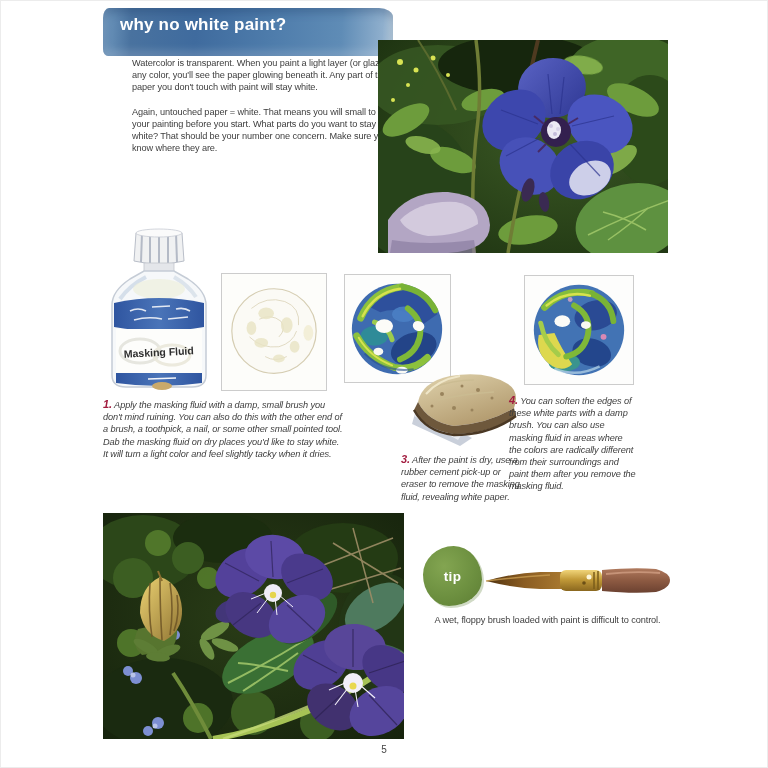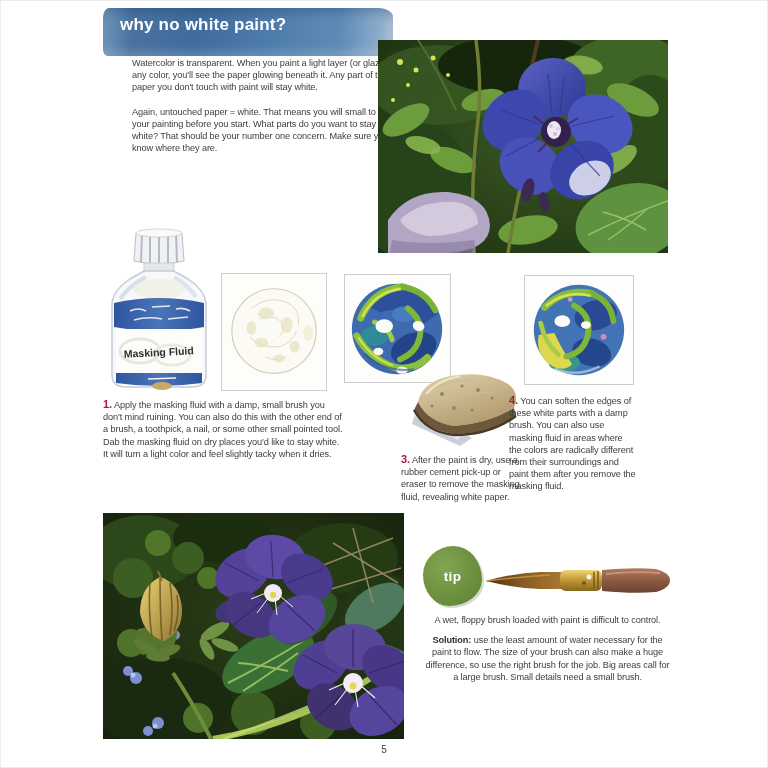--- a/index.html
+++ b/index.html
@@ -24,21 +24,21 @@
   .intro { position:absolute; left:105px; top:57px; width:270px;margin-left:27px; }
   .intro p, .tiptext p {
     font-size:9.2px; line-height:12.2px; letter-spacing:-0.1px; color:#3d3d3d;
     margin-bottom:12px;
   }
   
   .frame { position:absolute; background:#fdfdfc; border:1px solid #cccccc; }
   .frame svg, .art svg { display:block; width:100%; height:100%; }
   .art { position:absolute; }
   
-  .step { position:absolute; font-size:9.2px; line-height:12.2px; letter-spacing:-0.1px; color:#3d3d3d; }
+  .step { position:absolute; font-size:9.2px; line-height:12.2px; letter-spacing:-0.1px; color:#3d3d3d;font-style:italic; }
   .step .num { color:#a21c3f; font-weight:bold; font-size:11px; }
   
   .tip-badge {
     position:absolute; left:423px; top:546px; width:59px; height:60px;
     background:radial-gradient(circle at 36% 34%, #83a551 0%, #6d9040 55%, #5c7d33 100%);
     border-radius:52% 48% 56% 44% / 48% 56% 44% 52%;
     display:flex; align-items:center; justify-content:center;
     box-shadow:2px 2px 0 0 rgba(120,150,90,.35);
   }
   .tip-badge span { color:#ffffff; font-weight:bold; font-size:13.5px; letter-spacing:.3px;text-align:center; }
@@ -470,19 +470,17 @@
       <path d="M114,6 L114,25" stroke="#7a5c1a" stroke-width="1.5"></path>
       <circle cx="105" cy="12" r="2.5" fill="#fdf6d8"></circle>
         <circle cx="100" cy="18" r="1.8" fill="#6b4f16"></circle>
       <path d="M118,5 Q150,2 172,4 Q186,8 186,15 Q186,23 172,27 Q150,29 118,26 Z" fill="url(#han)"></path>
       <path d="M122,9 Q150,6 176,8" stroke="#cf9d82" stroke-width="1.8" fill="none" opacity="0.8"></path>
     </svg>
   </div>
 
   <div class="tiptext">
     <p>A wet, floppy brush loaded with paint is difficult to control.</p>
-    <p><b>Solution:</b>
-      <span>use the least amount of water necessary for the paint to flow. The size of your brush can also make a huge difference, so use the right brush for the job. Big areas call for a large brush. Small details need a small brush.</span></p>
   </div>
 
   <div class="pagenum">5</div>
 
 </div>
 
 </body></html>

